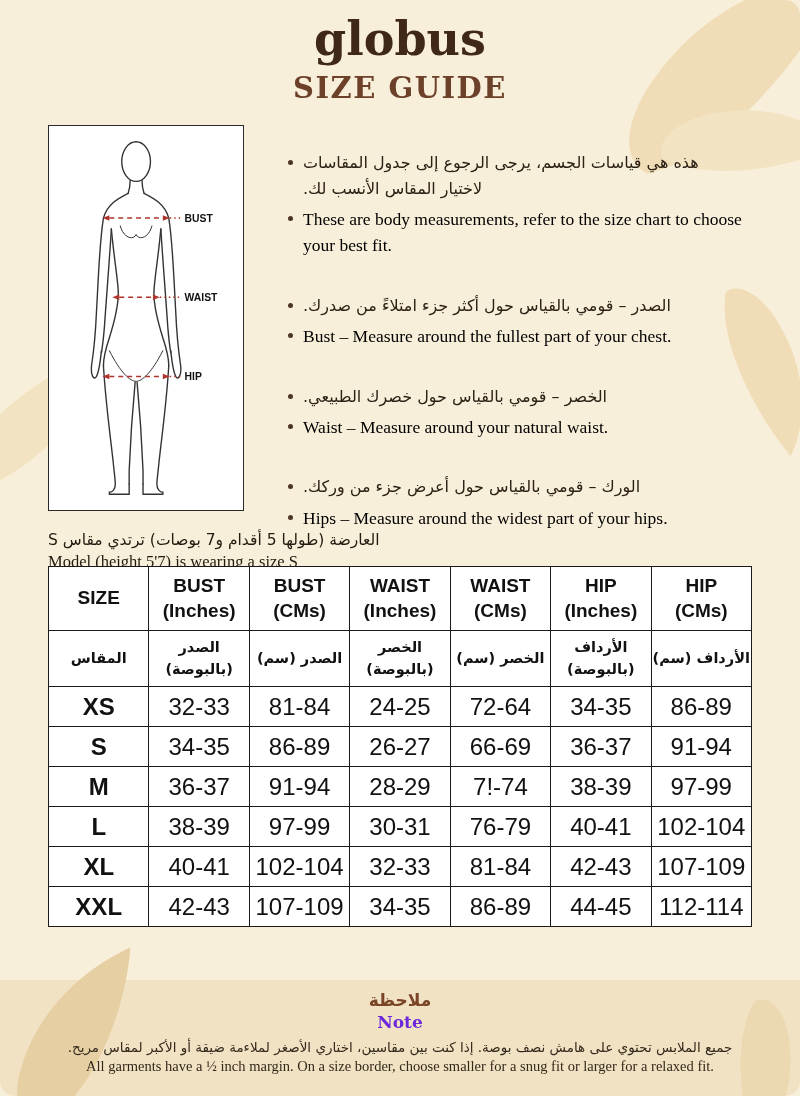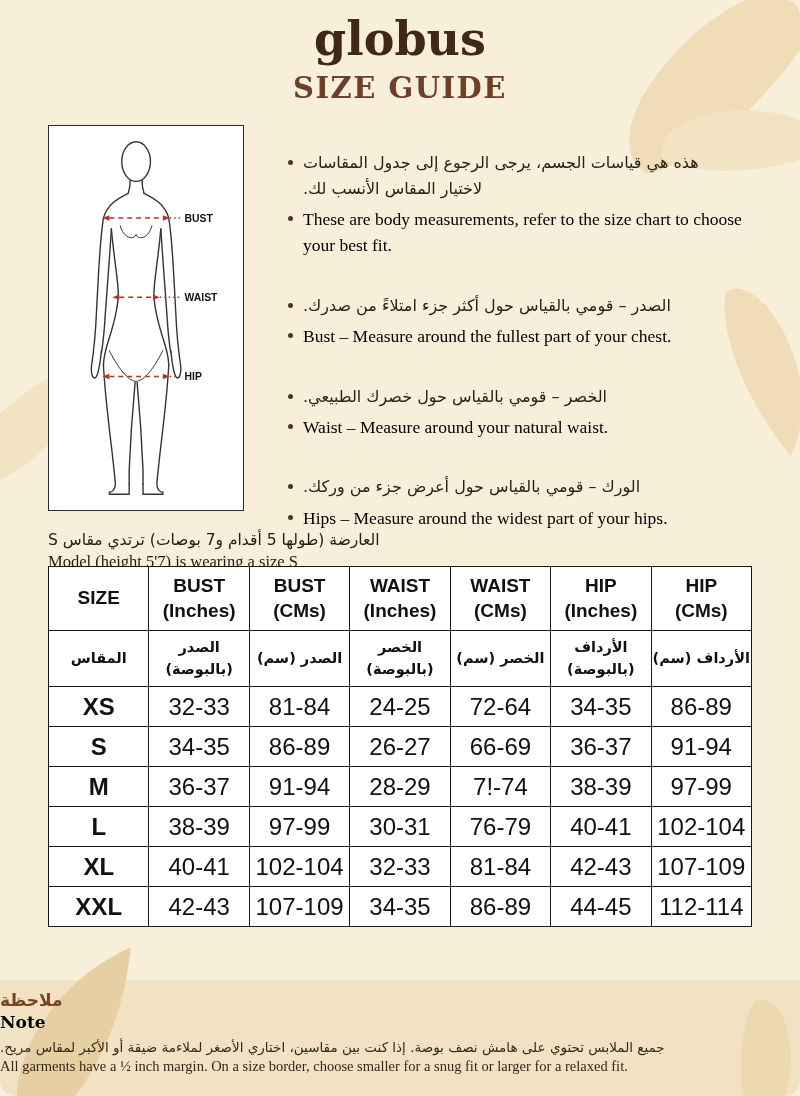--- a/index.html
+++ b/index.html
@@ -38,26 +38,26 @@
     table-layout: fixed; font-family: "Liberation Sans", sans-serif; color: #111;
   }
   .size-table th, .size-table td { border: 1px solid #1a1a1a; text-align: center; vertical-align: middle; background: #fff; }
   .size-table thead tr.en-row th { height: 64px; font-size: 19px; font-weight: 700; line-height: 1.3; }
   .size-table thead tr.ar-row th { height: 56px; font-size: 14.5px; font-weight: 700; font-family: "DejaVu Sans", sans-serif; line-height: 1.45; direction: rtl; }
   .size-table tbody td { height: 40px; font-size: 24px; }
   .size-table tbody td.size-col { font-weight: 700; }
 
   .note-band {
     position: absolute; left: 0; top: 980px; width: 800px; height: 116px;
-    background: #f1e2c3; z-index: 1; text-align: left; padding-top: 10px;
+    background: #f1e2c3; z-index: 1; text-align: center; padding-top: 10px;
   }
   .note-band .band-leaf { position: absolute; pointer-events: none; }
   .note-content { position: relative; z-index: 1; }
   .note-title-ar { direction: rtl; font-family: "DejaVu Sans", sans-serif; font-weight: 700; font-size: 17px; color: #7a4527; }
-  .note-title-en { font-family: "DejaVu Serif", serif; font-weight: 700; font-size: 17px; color: #000000; margin-top: 2px; }
+  .note-title-en { font-family: "DejaVu Serif", serif; font-weight: 700; font-size: 17px; color: #6d28d9; margin-top: 2px; }
   .note-text-ar { direction: rtl; font-family: "DejaVu Sans", sans-serif; font-size: 13.5px; color: #33281c; margin-top: 7px; }
   .note-text-en { font-family: "Liberation Serif", serif; font-size: 14.5px; color: #33281c; margin-top: 3px; }
 </style>
 </head>
 <body>
 
 <div class="page">
 
   <svg class="leaf" style="right:-30px; top:-45px; width:215px; height:235px; transform:rotate(8deg);" viewBox="0 0 100 100" preserveAspectRatio="none">
       <path d="M100,2 C68,6 34,26 16,62 C8,79 10,94 22,97 C48,88 82,52 100,2 Z" fill="#f0ddb8"></path>

